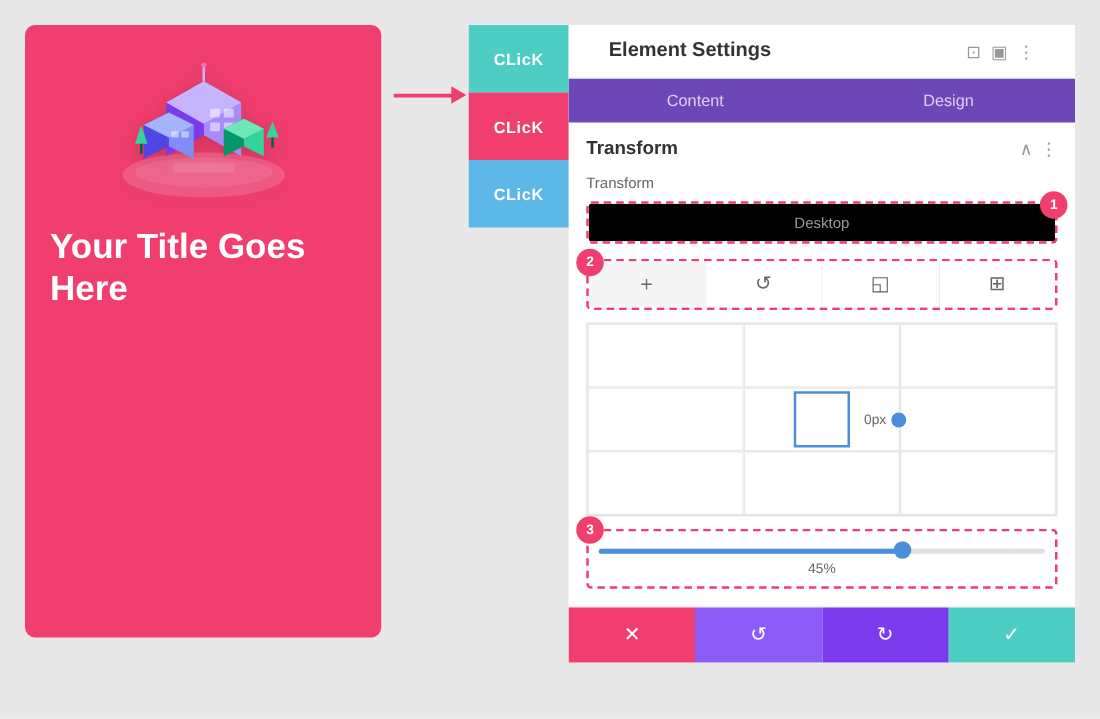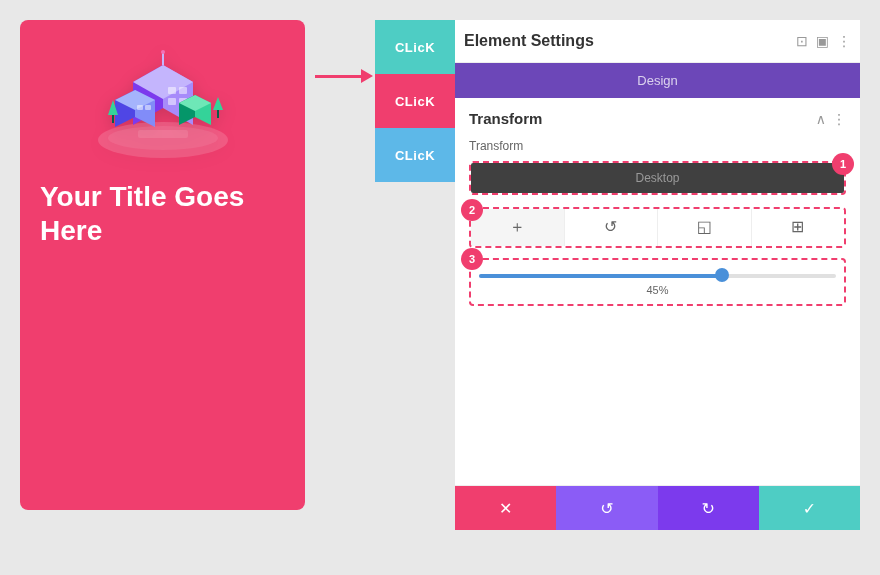--- a/index.html
+++ b/index.html
@@ -131,21 +131,21 @@
       background: white;
       min-height: 510px;
       display: flex;
       flex-direction: column;
     }
 
     .panel-header {
       display: flex;
       align-items: center;
       justify-content: space-between;
-      padding: 12px 9px;
+      padding: 12px 32px;
       background: white;
       border-bottom: 1px solid #eee;
     }
 
     .panel-title {
       font-size: 16px;
       font-weight: 700;
       color: #333;
     }
 
@@ -250,21 +250,21 @@
     .badge-2 { top: -8px; left: -8px; }
     .badge-3 { top: -8px; left: -8px; }
 
     .toggle-option {
       flex: 1;
       padding: 8px 12px;
       text-align: center;
       font-size: 12px;
       color: #999;
       cursor: pointer;
-      background: #404040;
+      background: #000000;
     }
 
     .toggle-option.active {
       background: white;
       color: #333;
       font-weight: 600;
     }
 
     
     .transform-types-wrap {
@@ -485,20 +485,21 @@
       <div class="panel-header">
         <span class="panel-title">Element Settings</span>
         <div class="panel-icons">
           <span class="panel-icon">⊡</span>
           <span class="panel-icon">▣</span>
           <span class="panel-icon">⋮</span>
         </div>
       </div>
 
       <div class="panel-tabs">
+        <div class="panel-tab">Content</div>
         <div class="panel-tab">Design</div>
       </div>
 
       <div class="transform-section">
 
         <div class="section-header">
           <span class="section-title">Transform</span>
           <div class="section-controls">
             <span class="section-icon">∧</span>
             <span class="section-icon">⋮</span>
@@ -517,20 +518,37 @@
         <div class="transform-types-wrap">
           <div class="transform-types">
             <div class="transform-type-btn active">＋</div>
             <div class="transform-type-btn">↺</div>
             <div class="transform-type-btn">◱</div>
             <div class="transform-type-btn">⊞</div>
           </div>
           <div class="badge-num badge-2">2</div>
         </div>
 
+        <div class="transform-canvas-wrap">
+          <div class="transform-canvas">
+            <div class="canvas-cell"></div>
+            <div class="canvas-cell"></div>
+            <div class="canvas-cell"></div>
+            <div class="canvas-cell"></div>
+            <div class="canvas-cell center">
+              <div class="center-box"></div>
+              <div class="dot-indicator"></div>
+              <span class="value-label">0px</span>
+            </div>
+            <div class="canvas-cell"></div>
+            <div class="canvas-cell"></div>
+            <div class="canvas-cell"></div>
+            <div class="canvas-cell"></div>
+          </div>
+        </div>
 
         <div class="slider-wrap">
           <div class="slider-container">
             <div class="slider-track">
               <div class="slider-fill"></div>
               <div class="slider-thumb"></div>
             </div>
             <div class="slider-value">45%</div>
           </div>
           <div class="badge-num badge-3" style="top:-10px; left:-8px;">3</div>

